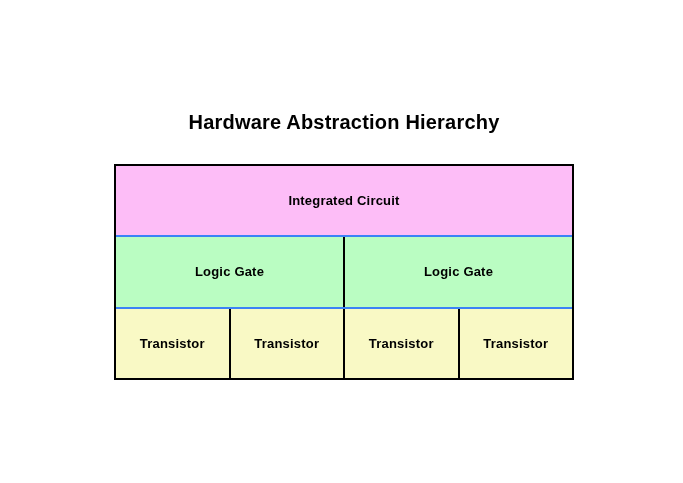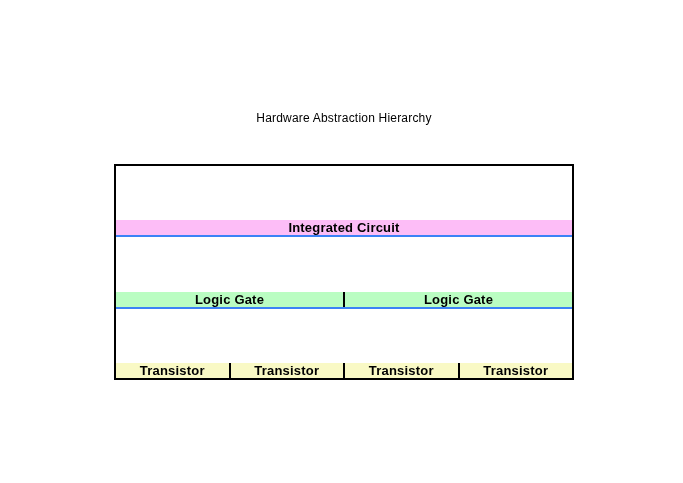--- a/index.html
+++ b/index.html
@@ -19,42 +19,41 @@
     height: 483px;
     background: #ffffff;
   }
 
   .diagram-title {
     position: absolute;
     left: 114px;
     top: 111px;
     width: 460px;
     text-align: center;
-    font-size: 12px;
-    font-weight: 400;
+    font-size: 20px;
+    font-weight: 700;
     letter-spacing: 0.2px;
     color: #000000;
   }
 
   .hierarchy {
     position: absolute;
     left: 114px;
     top: 164px;
     width: 460px;
     height: 216px;
     border: 2px solid #000000;
     display: flex;
     flex-direction: column;
     background: #ffffff;
   }
 
   .layer-row {
     flex: 1;
     display: flex;
-    align-items: flex-end;
   }
   .layer-row + .layer-row {
     border-top: 2px solid #3b82f6;
   }
 
   .layer-cell {
     flex: 1;
     display: flex;
     align-items: center;
     justify-content: center;

